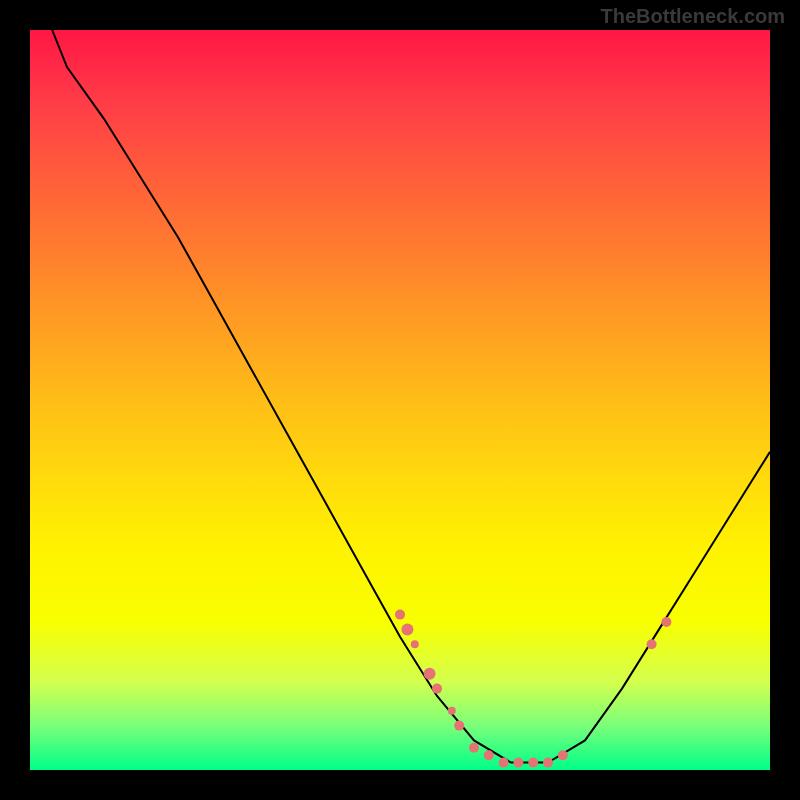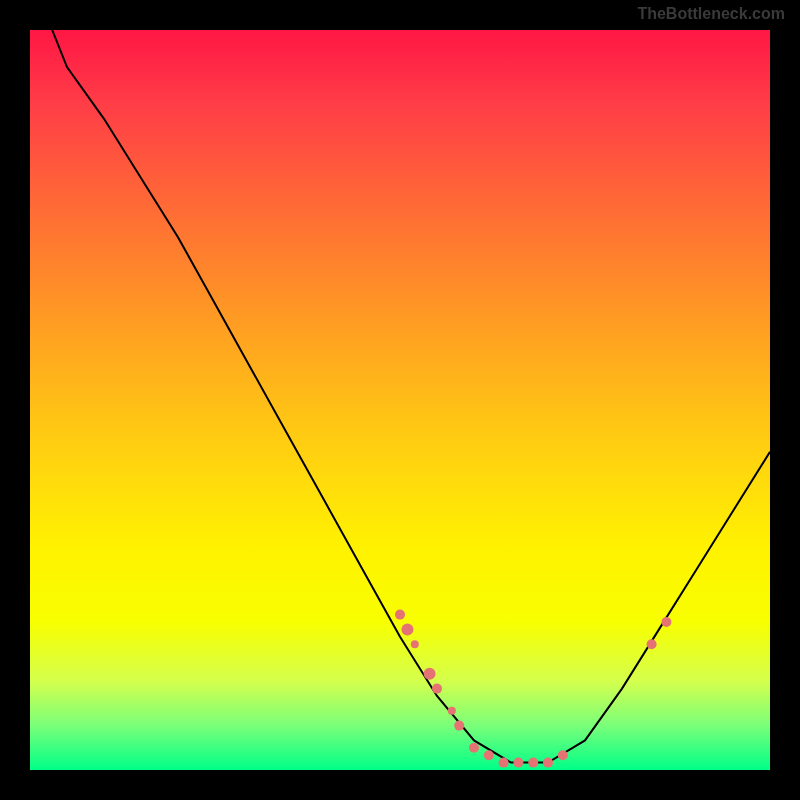--- a/index.html
+++ b/index.html
@@ -12,21 +12,21 @@
       width: 800px;
       height: 800px;
       position: relative;
       font-family: Arial, sans-serif;
     }
     .watermark {
       position: absolute;
       top: 5px;
       right: 15px;
       color: #3a3a3a;
-      font-size: 16px;
+      font-size: 20px;
       font-weight: bold;
       z-index: 10;
     }
     .chart-container {
       position: absolute;
       top: 30px;
       left: 30px;
       width: 740px;
       height: 740px;
       overflow: hidden;

